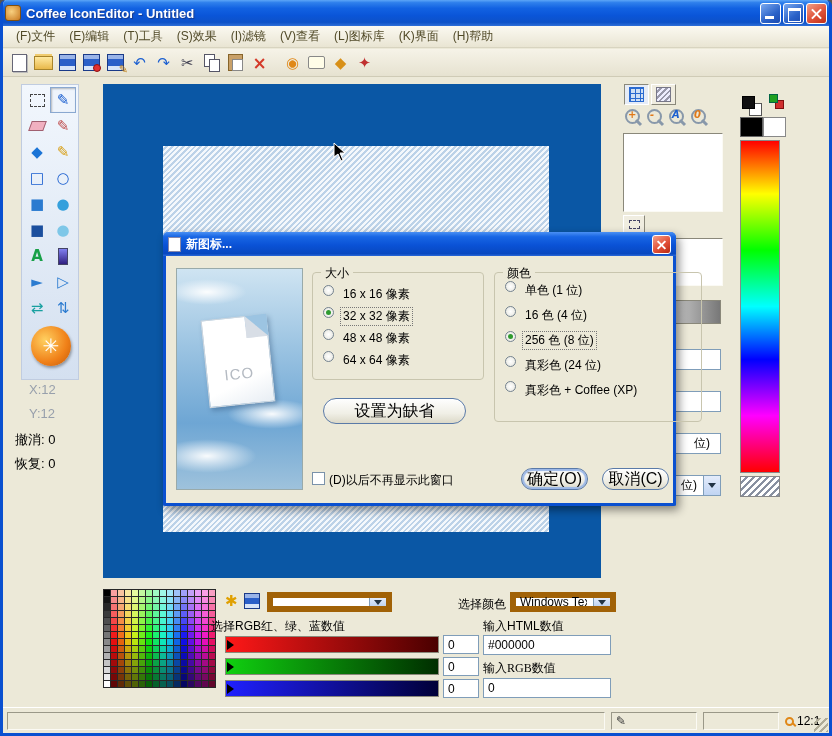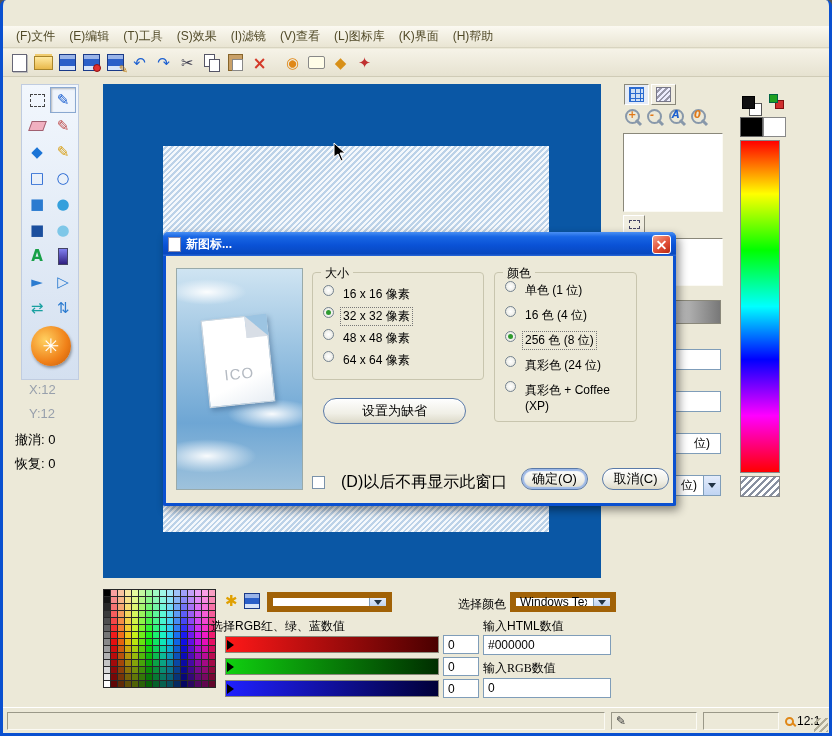--- a/index.html
+++ b/index.html
@@ -125,36 +125,36 @@
     background:linear-gradient(180deg,#cfe4f2 0%,#9cc4e2 35%,#6ea6d4 70%,#9ec2dc 100%); }
   .cloud { position:absolute; background:radial-gradient(ellipse,rgba(255,255,255,.95),rgba(255,255,255,0) 70%); }
   .page { position:absolute; left:28px; top:48px; width:66px; height:88px; transform:rotate(-6deg);
     background:linear-gradient(160deg,#fff 70%,#e8eef4); border:1px solid #cfd6dd; box-shadow:2px 3px 5px rgba(30,60,100,.35); }
   .page::after { content:""; position:absolute; top:-1px; right:-1px; border-style:solid; border-width:11px;
     border-color:#9cc4e2 #9cc4e2 #d8dee6 #d8dee6; }
   .page-text { position:absolute; bottom:22px; width:100%; text-align:center; color:#b4bac2; font-size:15px; letter-spacing:1px; }
   .group { position:absolute; border:1px solid #c8c5ae; border-radius:4px; font-size:12px; }
   .group-label { position:absolute; top:-8px; left:8px; background:#ece9d8; padding:0 4px; color:#000; font-size:12px; }
   .g-size { left:146px; top:40px; width:172px; height:108px; padding-top:12px; }
-  .g-color { left:328px; top:40px; width:143px; height:150px; padding-top:8px; }
+  .g-color { left:328px; top:40px; width:208px; height:150px; padding-top:8px; }
   .radio-row { display:flex; align-items:flex-start; height:22px; padding-left:10px; gap:6px; }
   .g-color .radio-row { height:25px; }
   .radio { width:11px; height:11px; border:1px solid #74828f; border-radius:50%;
     background:radial-gradient(#fff,#e4e4dc); position:relative; flex:none; }
   .radio-row.selected .radio::after { content:""; position:absolute; left:2px; top:2px; width:5px; height:5px;
     border-radius:50%; background:#2f9a2f; }
   .radio-label { font-size:12px; color:#000; padding:0 2px; border:1px dotted transparent; }
   .radio-row.selected .radio-label { border-color:#777; }
-  .xpbtn { position:absolute; border:1px solid #5a7aa8; border-radius:13px; font-size:13px; color:#000;
+  .xpbtn { position:absolute; border:1px solid #5a7aa8; border-radius:13px; font-size:16px; color:#000;
     background:linear-gradient(180deg,#fefefe,#f0efe6 60%,#dcd9c8); display:flex; align-items:center; justify-content:center;
     box-shadow:inset 0 1px 0 #fff; }
   .btn-default { left:157px; top:166px; width:143px; height:26px; }
   .btn-ok { left:355px; top:236px; width:67px; height:22px; box-shadow:inset 0 0 1px 2px #9cb8e8; }
   .btn-cancel { left:436px; top:236px; width:67px; height:22px; }
-  .check-row { position:absolute; left:146px; top:240px; display:flex; gap:16px; align-items:center; font-size:16px; }
+  .check-row { position:absolute; left:146px; top:240px; display:flex; gap:4px; font-size:12px; }
   .checkbox { width:13px; height:13px; border:1px solid #7a92aa; background:#fff; flex:none; }
 
   
   .palette { position:absolute; left:100px; top:589px; display:grid; grid-template-columns:repeat(16,6px);
     grid-auto-rows:6px; gap:1px; background:#282828; padding:1px; }
   .pal-cell { width:6px; height:6px; }
   .bp-icons { position:absolute; left:222px; top:592px; display:flex; gap:6px; align-items:center;
     font-family:"DejaVu Sans",sans-serif; }
   .bp-star { color:#e0a000; font-size:15px; }
   .bp-disk { width:16px; height:16px; background:#2b5fc8; border:1px solid #1a3a88;
@@ -184,20 +184,29 @@
     background:#e08818; transform:rotate(-45deg); }
   .grip { position:absolute; right:1px; bottom:1px; width:14px; height:14px;
     background:repeating-linear-gradient(135deg,transparent 0 3px,#b0ac98 3px 5px); }
   .sb-icon { font-family:"DejaVu Sans",sans-serif; color:#333; font-size:12px; }
 </style>
 </head>
 <body>
 
 <div class="window">
 
+  <div class="titlebar">
+    <span class="app-icon"></span>
+    <span>Coffee IconEditor - Untitled</span>
+    <span class="winbtns">
+      <span class="winbtn minb"></span>
+      <span class="winbtn maxb"></span>
+      <span class="winbtn closeb"></span>
+    </span>
+  </div>
 
   <nav class="menubar">
 
   <span class="menu-item">(F)文件</span>
       <span class="menu-item">(E)编辑</span>
       <span class="menu-item">(T)工具</span>
       <span class="menu-item">(S)效果</span>
       <span class="menu-item">(I)滤镜</span>
       <span class="menu-item">(V)查看</span>
       <span class="menu-item">(L)图标库</span>

